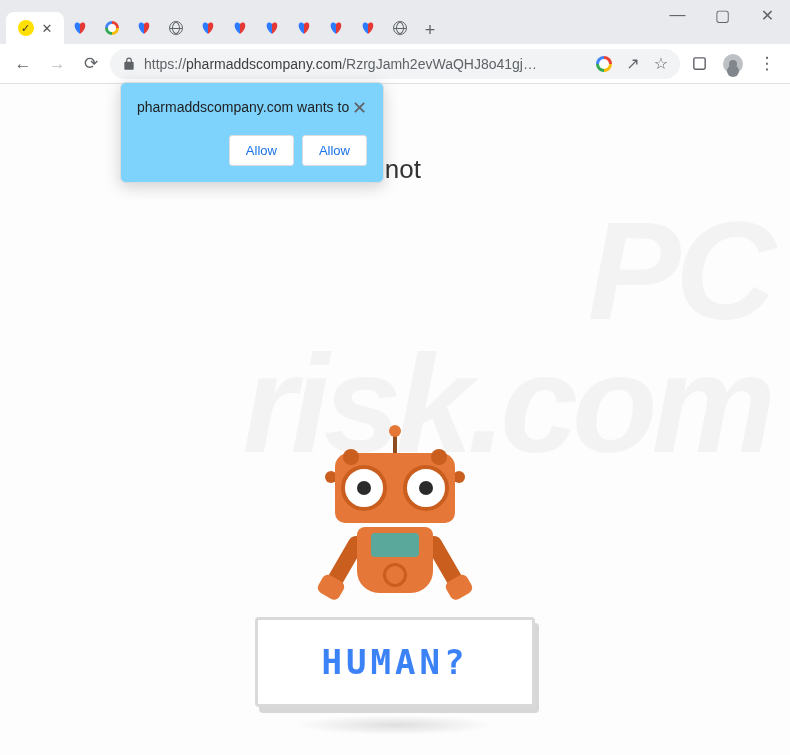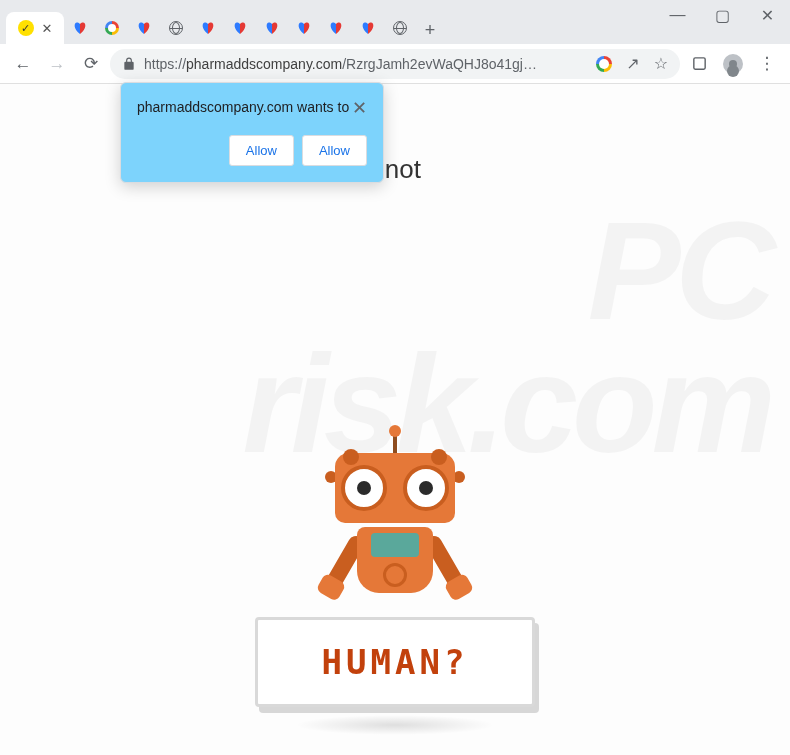--- a/index.html
+++ b/index.html
@@ -66,21 +66,21 @@
     .ear.l{left:10px;} .ear.r{right:10px;}
     .knob{position:absolute;top:-4px;width:16px;height:16px;background:#c95e1f;border-radius:50%;}
     .knob.l{left:8px;} .knob.r{right:8px;}
     .body { position:absolute; top:94px; left:42px; width:76px; height:66px; background:#e57838; border-radius:8px 8px 22px 22px; }
     .body::before{content:"";position:absolute;top:6px;left:14px;right:14px;height:24px;background:#5aa89b;border-radius:4px;}
     .body::after{content:"";position:absolute;top:36px;left:50%;transform:translateX(-50%);width:18px;height:18px;border:3px solid #c95e1f;border-radius:50%;}
     .arm{position:absolute;top:100px;width:16px;height:60px;background:#c95e1f;border-radius:8px;}
     .arm.l{left:22px;transform:rotate(30deg);} .arm.r{right:22px;transform:rotate(-30deg);}
     .hand{position:absolute;bottom:-8px;left:-4px;width:24px;height:20px;background:#e57838;border-radius:6px;}
     .sign { position:relative; width:280px; height:90px; background:#fff; border:3px solid #d9d9d9; border-radius:4px; box-shadow: 4px 6px 0 rgba(0,0,0,0.15); display:flex; align-items:center; justify-content:center; margin-top:-6px; }
-    .sign-text { font-family: monospace; font-size:34px; font-weight:bold; color:#c2410c; letter-spacing:4px; }
+    .sign-text { font-family: monospace; font-size:34px; font-weight:bold; color:#3b82f6; letter-spacing:4px; }
     .shadow { width:200px; height:20px; background:radial-gradient(ellipse, rgba(0,0,0,0.12), transparent 70%); margin:8px auto 0; }
 
     .avatar-ico { width:20px; height:20px; border-radius:50%; background:#bdc1c6; display:inline-flex; align-items:center; justify-content:center; }
     .avatar-ico::after{content:"";width:8px;height:8px;border-radius:50%;background:#80868b;box-shadow:0 7px 0 2px #80868b;}
   </style>
 </head>
 <body>
 
 <div class="titlebar">
   <div class="tabstrip">

